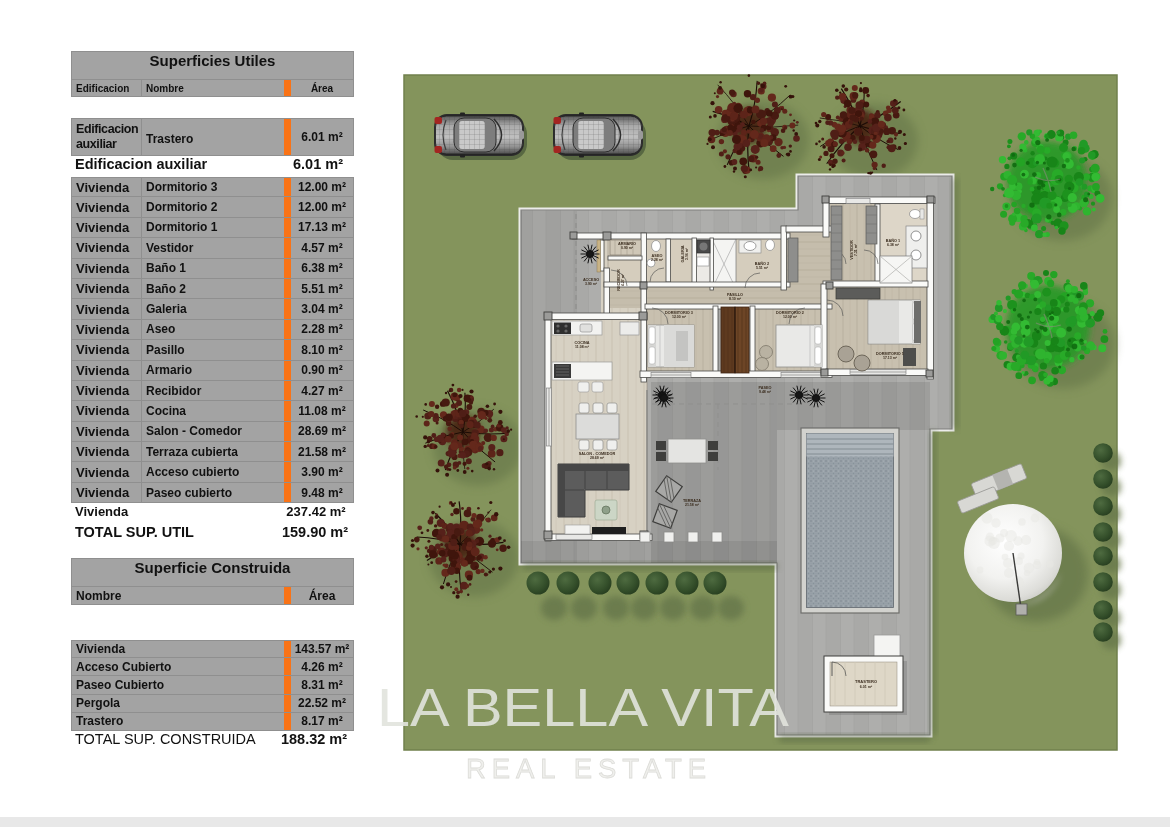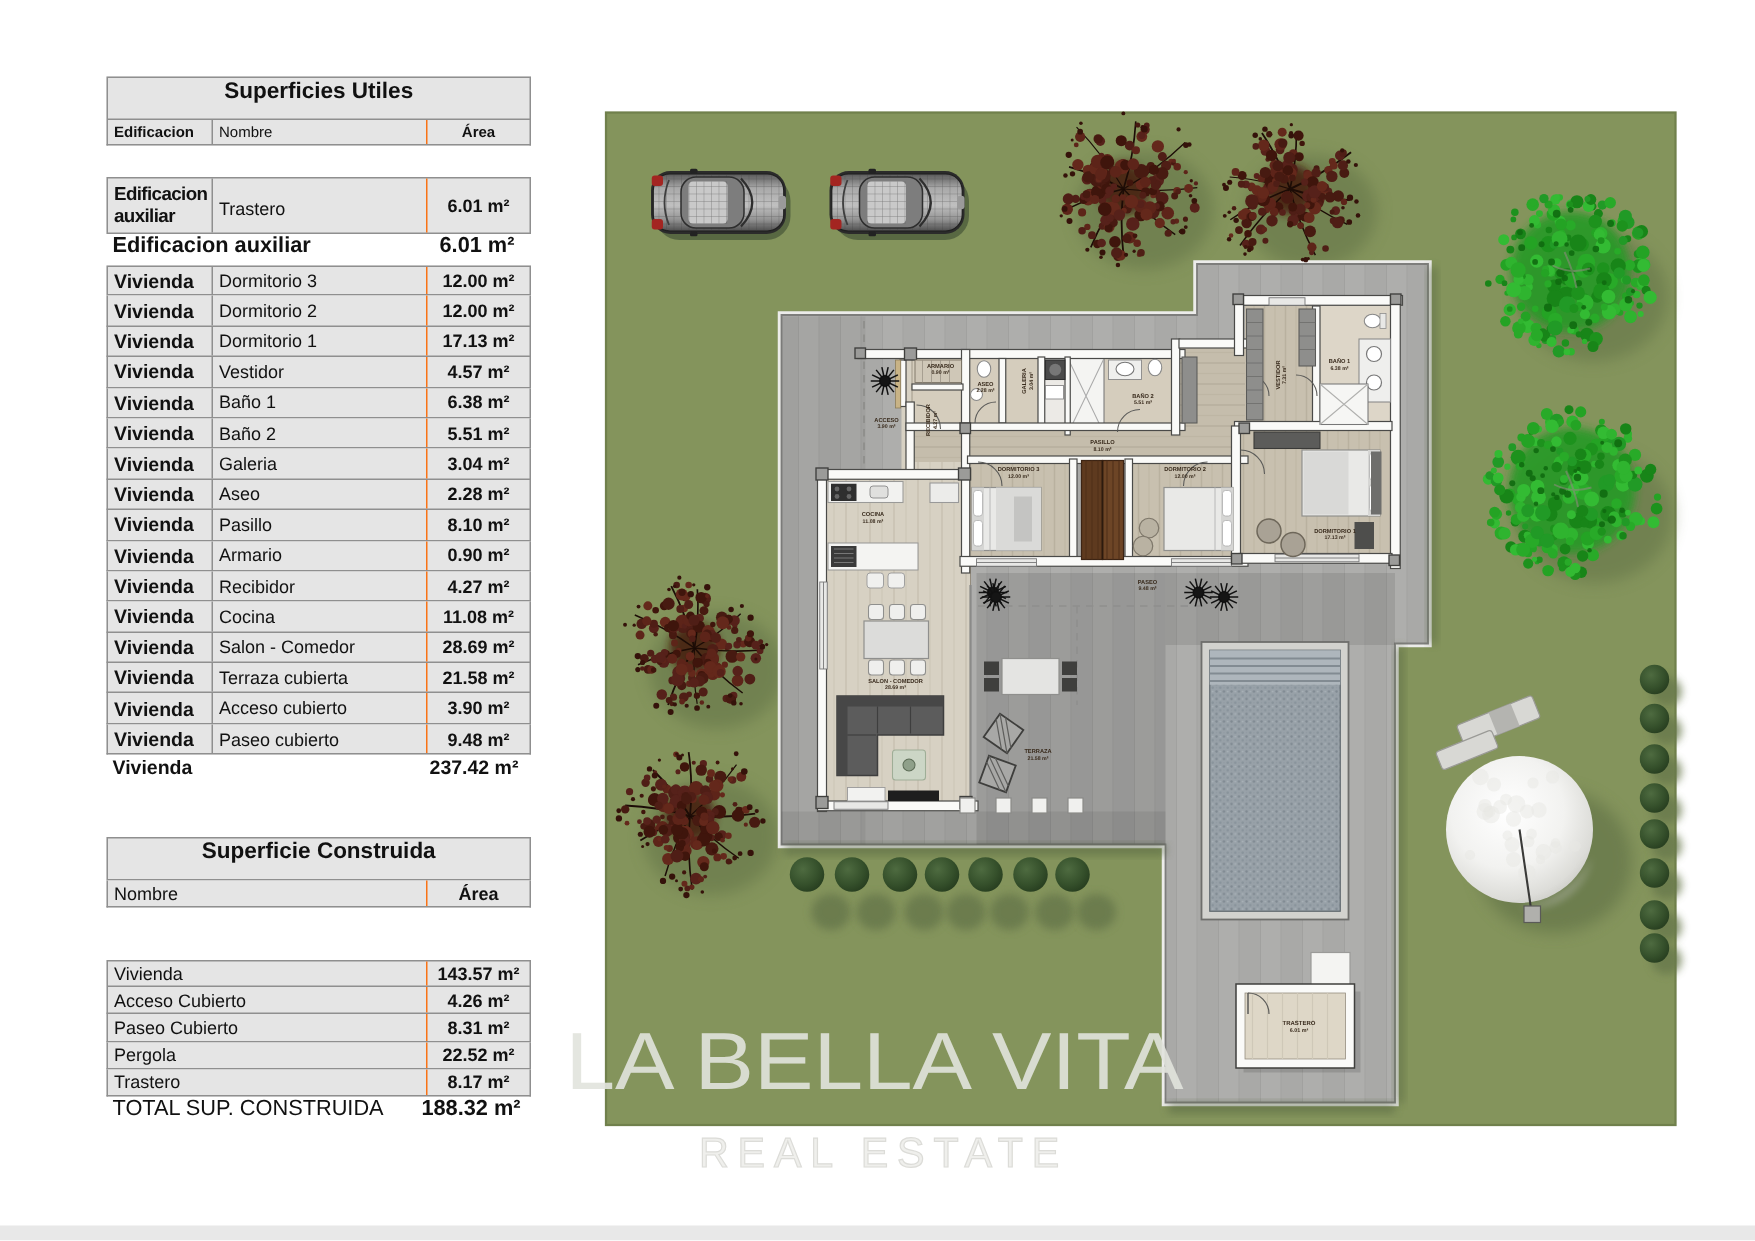--- a/index.html
+++ b/index.html
@@ -1,22 +1,22 @@
 <!DOCTYPE html>
 <html><head>
 <meta charset="utf-8">
 <style>
 html,body{margin:0;padding:0;background:#fff}
 body{width:1170px;height:827px;position:relative;font-family:"Liberation Sans",sans-serif;overflow:hidden}
 .tbl{position:absolute;left:71px;width:283px;color:#111;z-index:5}
-.row{display:flex;box-sizing:border-box;border:1px solid #8f8f8f;border-top:none;align-items:stretch;background:#e5e5e5}
+.row{display:flex;box-sizing:border-box;border:1px solid #8f8f8f;border-top:none;align-items:stretch;background:#a3a3a3}
 .row.first{border-top:1px solid #8f8f8f}
 .c1{width:69px;box-sizing:border-box;padding-left:4px;font-weight:bold;display:flex;align-items:center}
-.c2{flex:1;box-sizing:border-box;border-left:1px solid #8f8f8f;padding-left:4px;font-weight:normal;display:flex;align-items:center}
-.c3{width:69px;box-sizing:border-box;border-left:1px solid #f97316;font-weight:bold;display:flex;align-items:center;justify-content:center}
+.c2{flex:1;box-sizing:border-box;border-left:1px solid #8f8f8f;padding-left:4px;font-weight:bold;display:flex;align-items:center}
+.c3{width:69px;box-sizing:border-box;border-left:7px solid #f97316;font-weight:bold;display:flex;align-items:center;justify-content:center}
 .nob{border:none;background:none}
 </style>
 </head>
 <body>
 <svg style="position:absolute;left:0;top:0;z-index:1" width="1170" height="827" viewBox="0 0 1170 827">
 <defs>
 <pattern id="pTerr" width="28" height="28" patternUnits="userSpaceOnUse">
  <rect width="28" height="28" fill="#aeaeac"></rect>
  <rect x="14" width="14" height="28" fill="#a9a9a7"></rect>
  <line x1="0" y1="0" x2="0" y2="28" stroke="#9d9d9b" stroke-width="1"></line>
@@ -1976,20 +1976,24 @@
       <div class="c2">Paseo cubierto</div>
       <div class="c3">9.48 m²</div>
     </div>
   </div>
 
 <div class="tbl" style="top:504px">
   <div class="row nob" style="height:20px;font-size:13px">
     <div style="font-weight:bold;padding-left:4px;flex:1">Vivienda</div>
     <div style="font-weight:bold;width:76px;text-align:center">237.42 m²</div>
   </div>
+  <div class="row nob" style="height:22px;font-size:14.5px">
+    <div style="font-weight:bold;padding-left:4px;flex:1">TOTAL SUP. UTIL</div>
+    <div style="font-weight:bold;width:78px;text-align:center">159.90 m²</div>
+  </div>
 </div>
 
 <div class="tbl" style="top:558px">
 
   <div class="row first" style="height:29px;justify-content:center;font-weight:bold;font-size:15px">Superficie Construida</div>
 
   <div class="row" style="height:18px;font-size:12px">
     <div class="c2" style="border-left:none">Nombre</div>
       <div class="c3">Área</div>
   </div>

